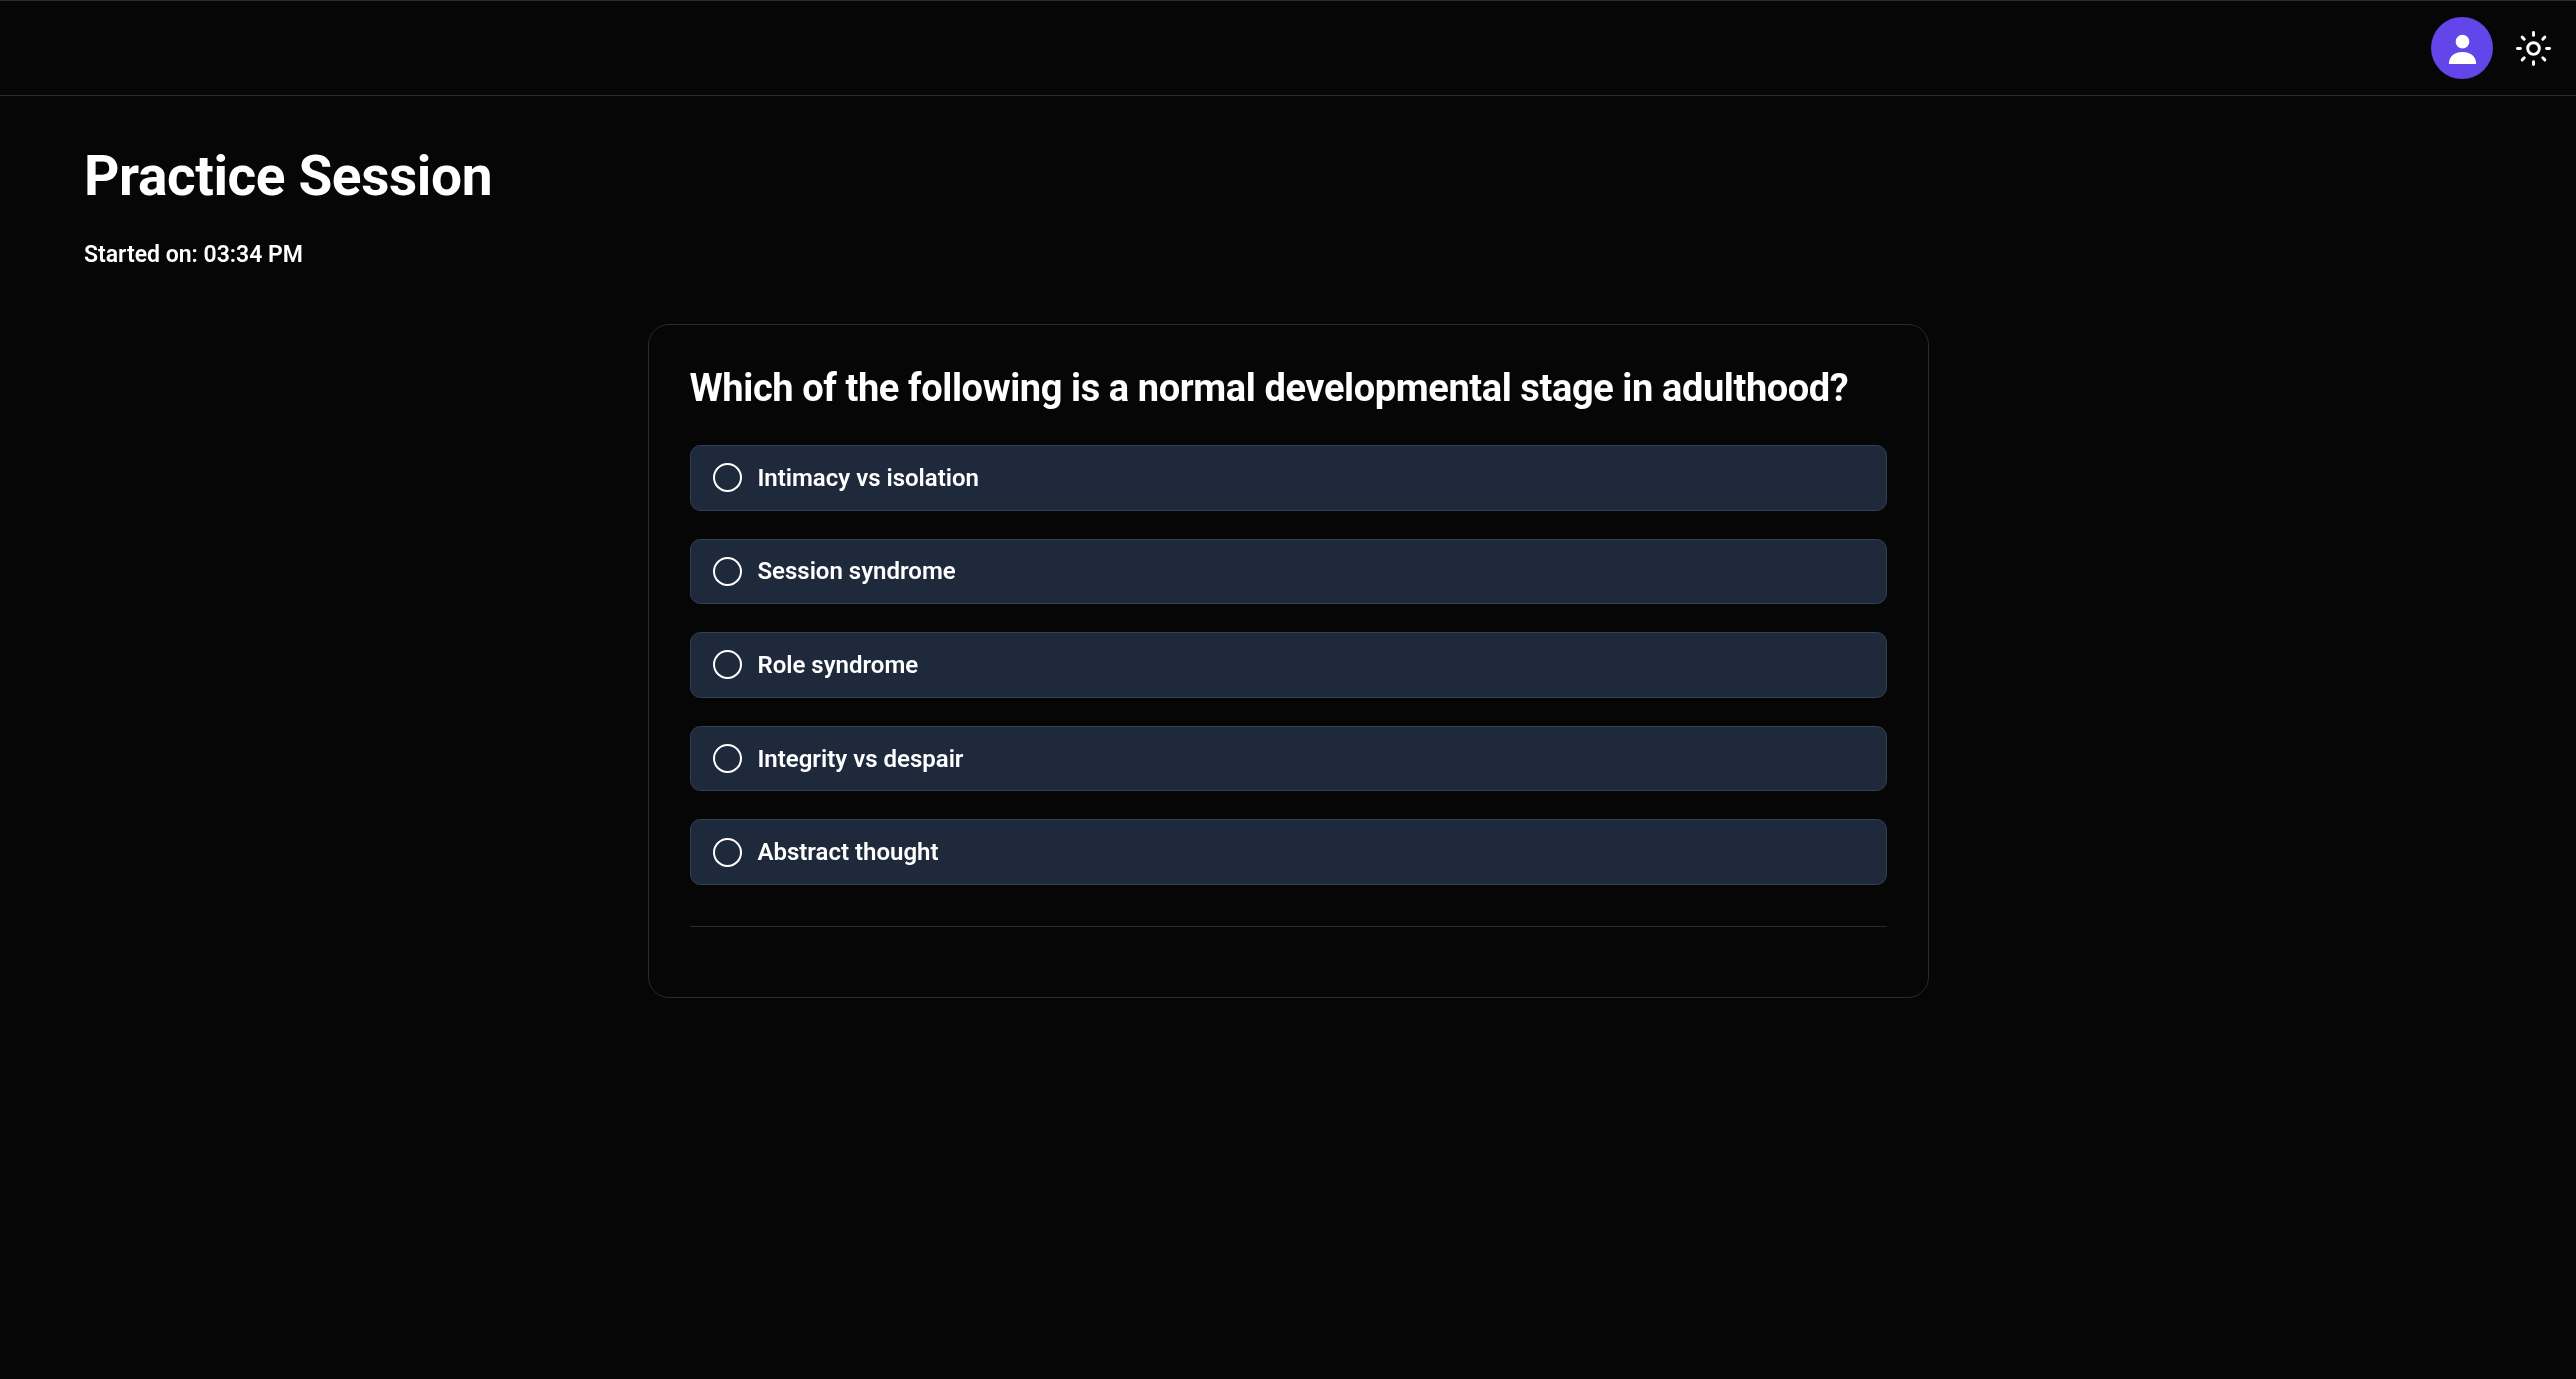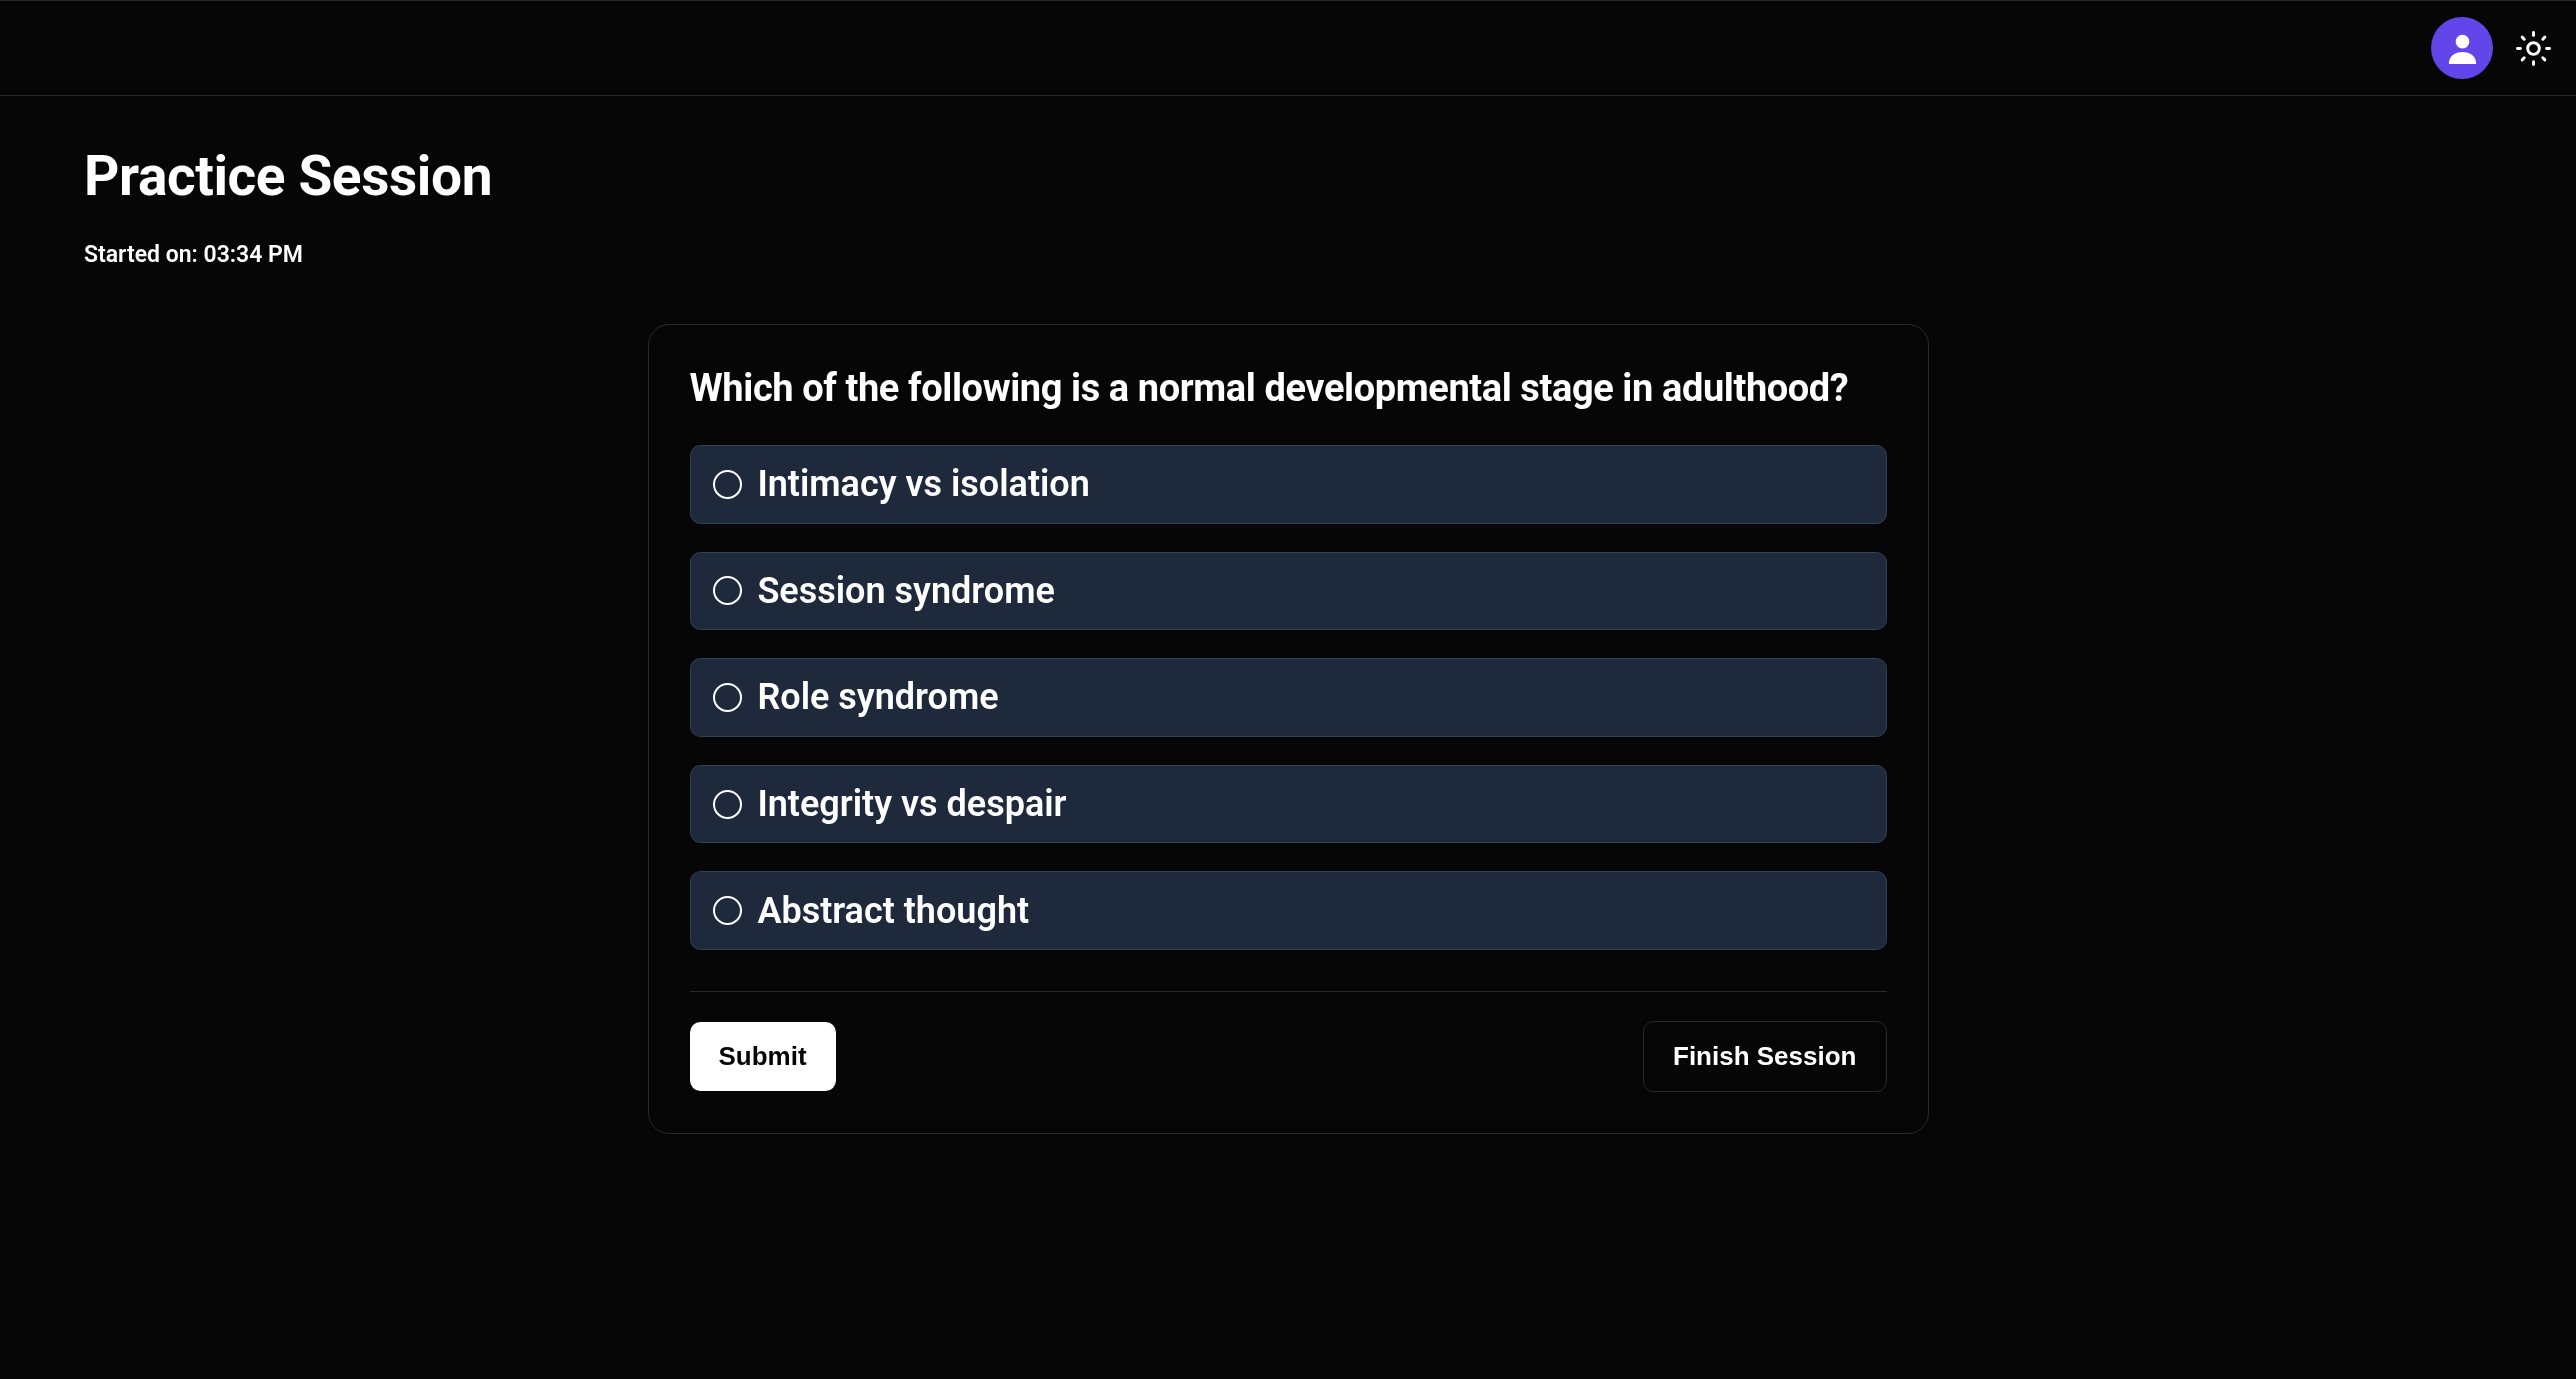--- a/index.html
+++ b/index.html
@@ -115,21 +115,21 @@
   
   .radio-circle {
     width: 29px;
     height: 29px;
     border-radius: 50%;
     border: 2.6px solid #ffffff;
     flex-shrink: 0;
   }
   
   .option-label {
-    font-size: 36px;
+    font-size: 24px;
     font-weight: 600;
     color: #ffffff;
   }
   
   .divider {
     border: none;
     border-top: 0.9px solid #2a2a2a;
     margin-top: 41px;
     margin-bottom: 29px;
   }
@@ -213,20 +213,16 @@
           <span class="option-label">Integrity vs despair</span>
         </div>
         <div class="option">
           <div class="radio-circle"></div>
           <span class="option-label">Abstract thought</span>
         </div>
       </div>
 
       <hr class="divider">
 
-      <div class="actions">
-        <button class="submit-btn">Submit</button>
-        <button class="finish-btn">Finish Session</button>
-      </div>
     </div>
   </div>
 </div>
 
 
 </body></html>

